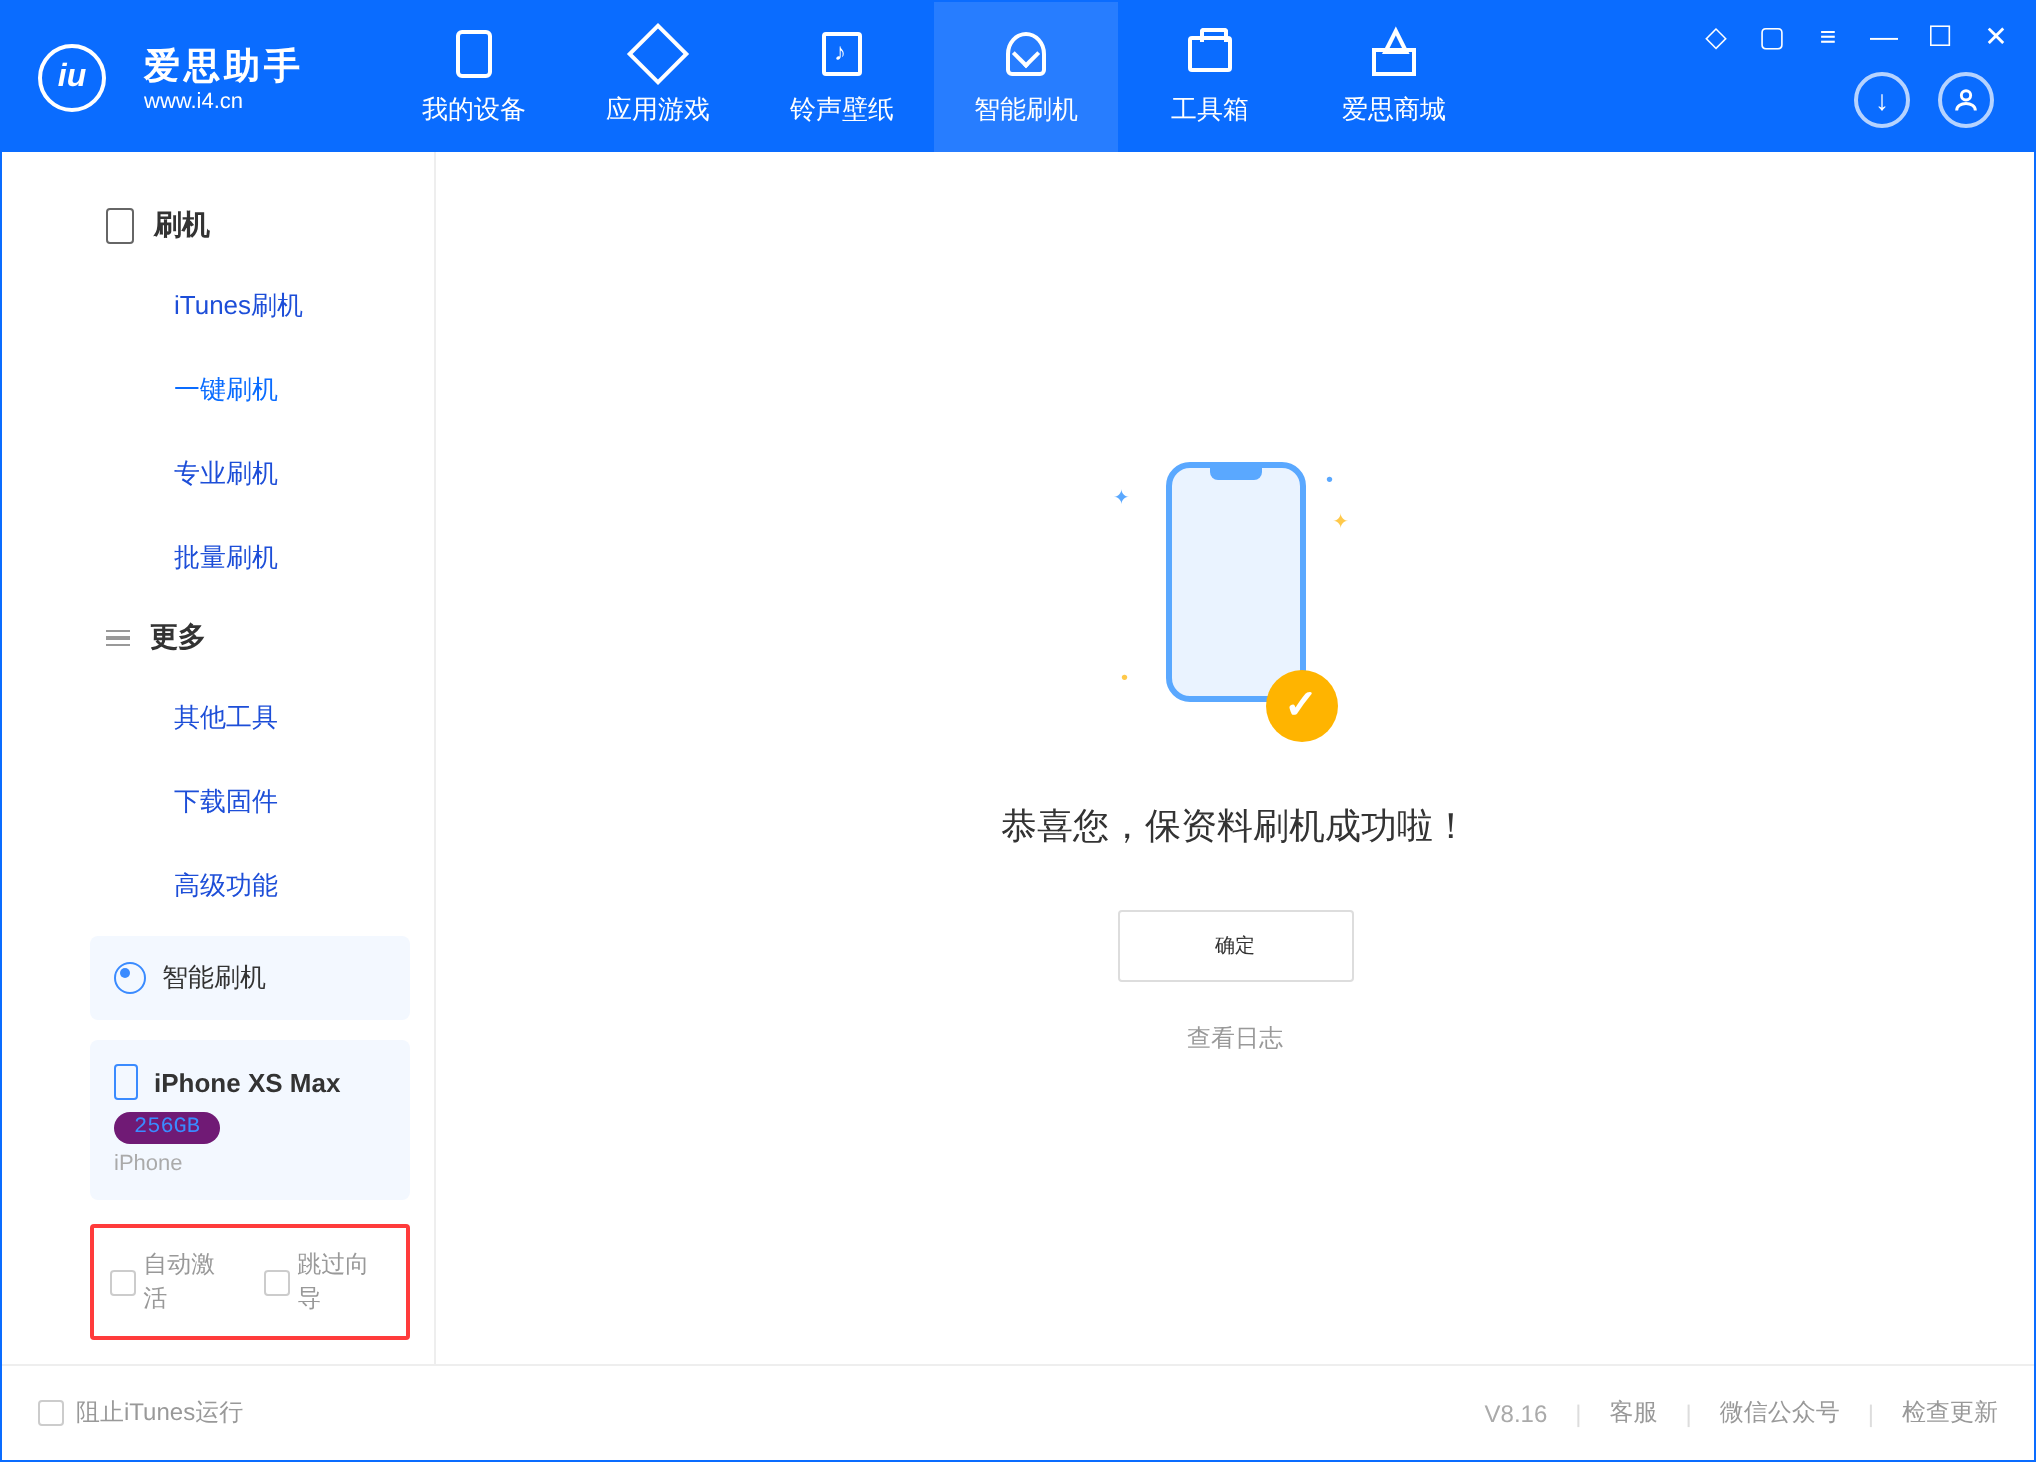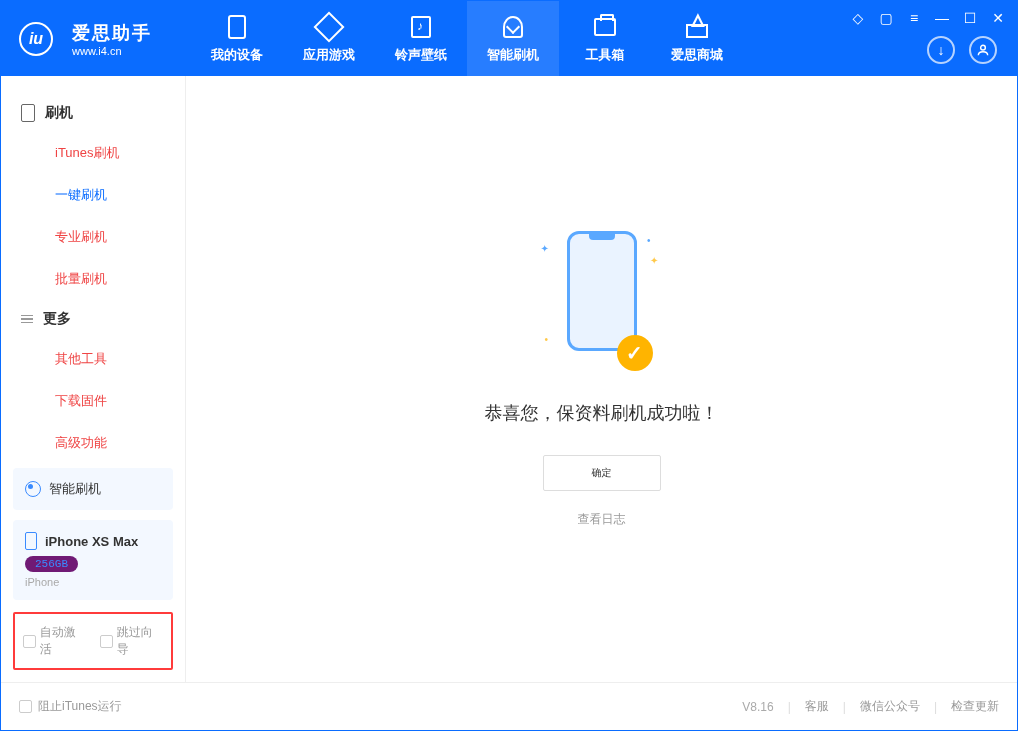--- a/index.html
+++ b/index.html
@@ -6,35 +6,35 @@
     body { width: 1018px; height: 731px; border: 1px solid #0a6cff; background: #fff; display: flex; flex-direction: column; }
 
     
     .header { height: 75px; background: linear-gradient(90deg, #0a6cff 0%, #0a6cff 100%); display: flex; align-items: center; position: relative; }
     .logo-section { display: flex; align-items: center; padding-left: 18px; width: 190px; gap: 11px; }
     .logo-badge { width: 34px; height: 34px; border-radius: 50%; border: 2px solid #fff; display: flex; align-items: center; justify-content: center; color: #fff; font-weight: bold; font-size: 16px; font-style: italic; }
     .logo-text { margin-left: 8px; color: #fff; }
     .logo-title { font-size: 18px; font-weight: bold; letter-spacing: 2px; }
     .logo-sub { font-size: 11px; }
 
-    .nav-tabs { display: flex; height: 100%; font-weight: bold; }
+    .nav-tabs { display: flex; height: 100%; }
     .nav-tab { width: 92px; display: flex; flex-direction: column; align-items: center; justify-content: center; color: #fff; font-size: 13px; cursor: pointer; gap: 6px; }
     .nav-tab.active { background: rgba(255,255,255,0.12); }
     .nav-icon { width: 26px; height: 26px; display: flex; align-items: center; justify-content: center; }
 
     .window-controls { position: absolute; right: 10px; top: 8px; display: flex; gap: 10px; color: #fff; }
     .win-btn { width: 18px; height: 18px; display: flex; align-items: center; justify-content: center; cursor: pointer; font-size: 14px; }
     .header-right { position: absolute; right: 20px; bottom: 12px; display: flex; gap: 14px; }
     .circle-btn { width: 28px; height: 28px; border: 2px solid rgba(255,255,255,0.7); border-radius: 50%; display: flex; align-items: center; justify-content: center; color: #fff; cursor: pointer; font-size: 14px; }
 
     
-    .body { flex: 1; display: flex; overflow: hidden; }
+    .body { flex: 1; display: flex; overflow: hidden; padding-left: 32px; }
     .sidebar { width: 185px; border-right: 1px solid #eee; display: flex; flex-direction: column; padding-top: 18px; }
     .side-section-title { display: flex; align-items: center; padding: 10px 20px; font-size: 14px; font-weight: bold; color: #333; gap: 10px; }
-    .side-item { padding: 12px 20px 12px 54px; font-size: 13px; color: #ef4444; cursor: pointer; }
+    .side-item { padding: 12px 20px 12px 54px; font-size: 13px; color: #1d4ed8; cursor: pointer; }
     .side-item.active { color: #0a6cff; }
 
     .device-status { margin: auto 12px 10px 12px; background: #f3f8ff; border-radius: 4px; padding: 12px; font-size: 13px; display: flex; align-items: center; gap: 8px; color: #333; }
     .device-card { margin: 0 12px 12px 12px; background: #f3f8ff; border-radius: 4px; padding: 12px; }
     .device-name { font-size: 13px; font-weight: bold; color: #333; display: flex; align-items: center; gap: 8px; }
     .device-cap { display: inline-block; margin-top: 6px; background: #701a75; color: #3a8bff; border-radius: 10px; padding: 2px 10px; font-size: 11px; font-family: Liberation Mono, monospace; }
     .device-sub { color: #aaa; font-size: 11px; margin-top: 4px; }
 
     .checkbox-row { margin: 0 12px 12px 12px; border: 2px solid #ff3b3b; border-radius: 2px; padding: 10px 8px; display: flex; align-items: center; gap: 14px; }
     .cb-item { display: flex; align-items: center; gap: 4px; font-size: 12px; color: #999; cursor: pointer; }

